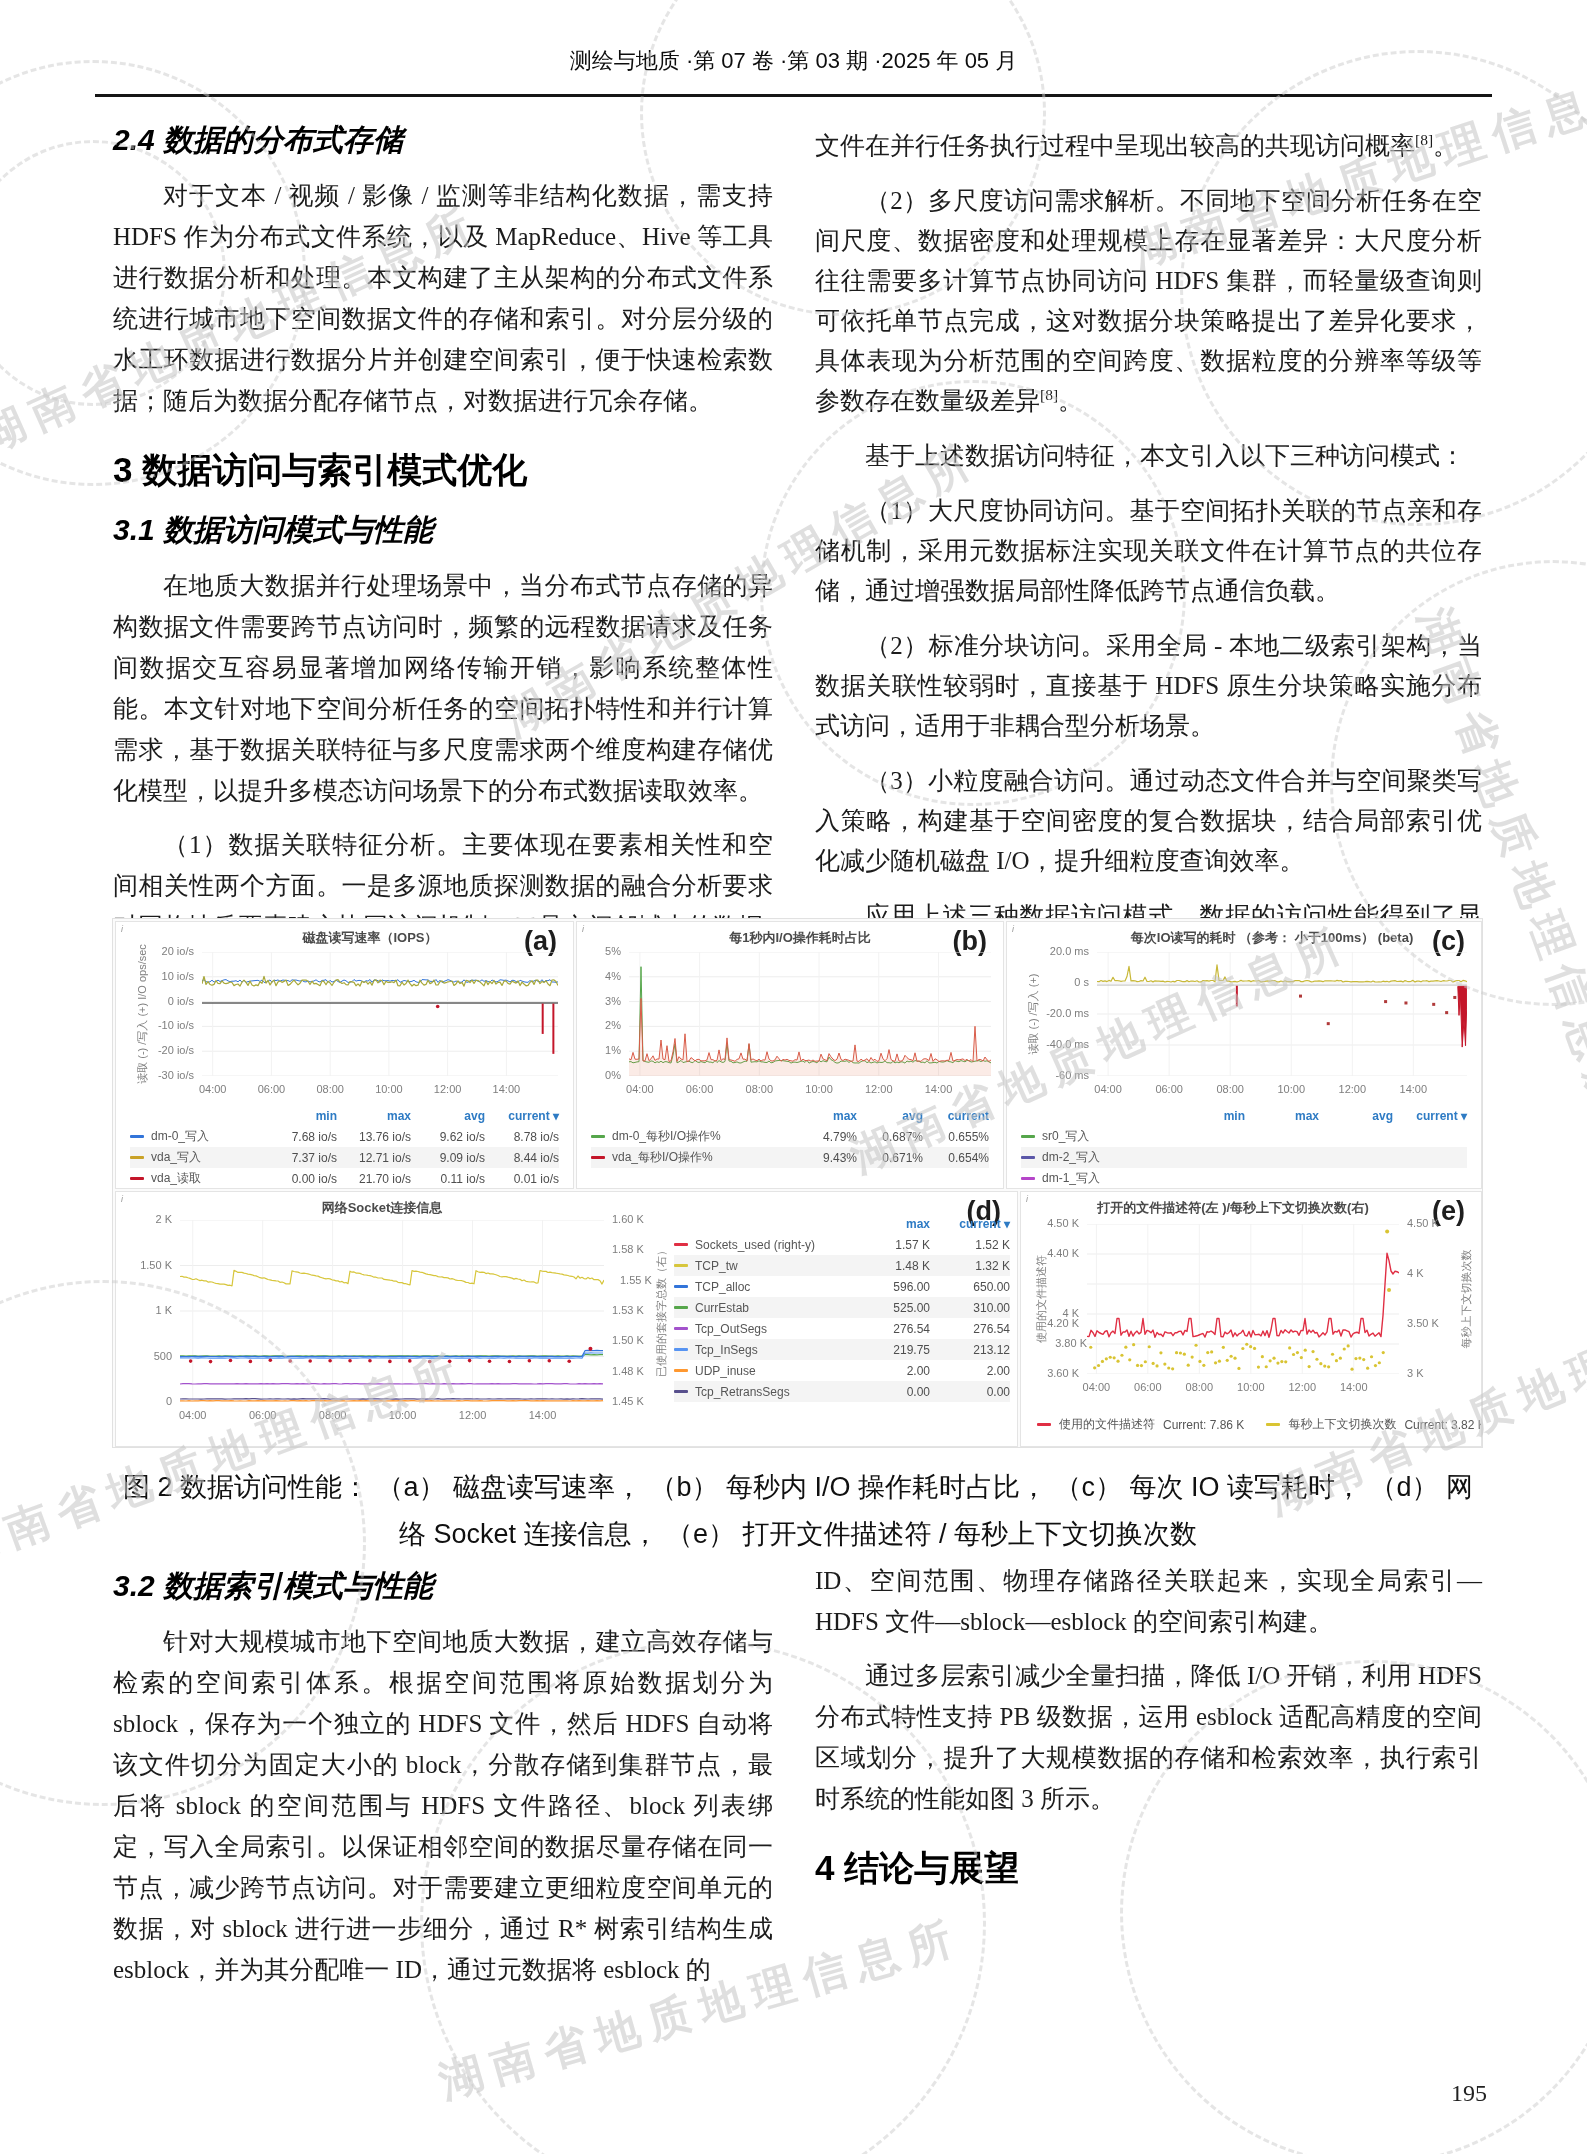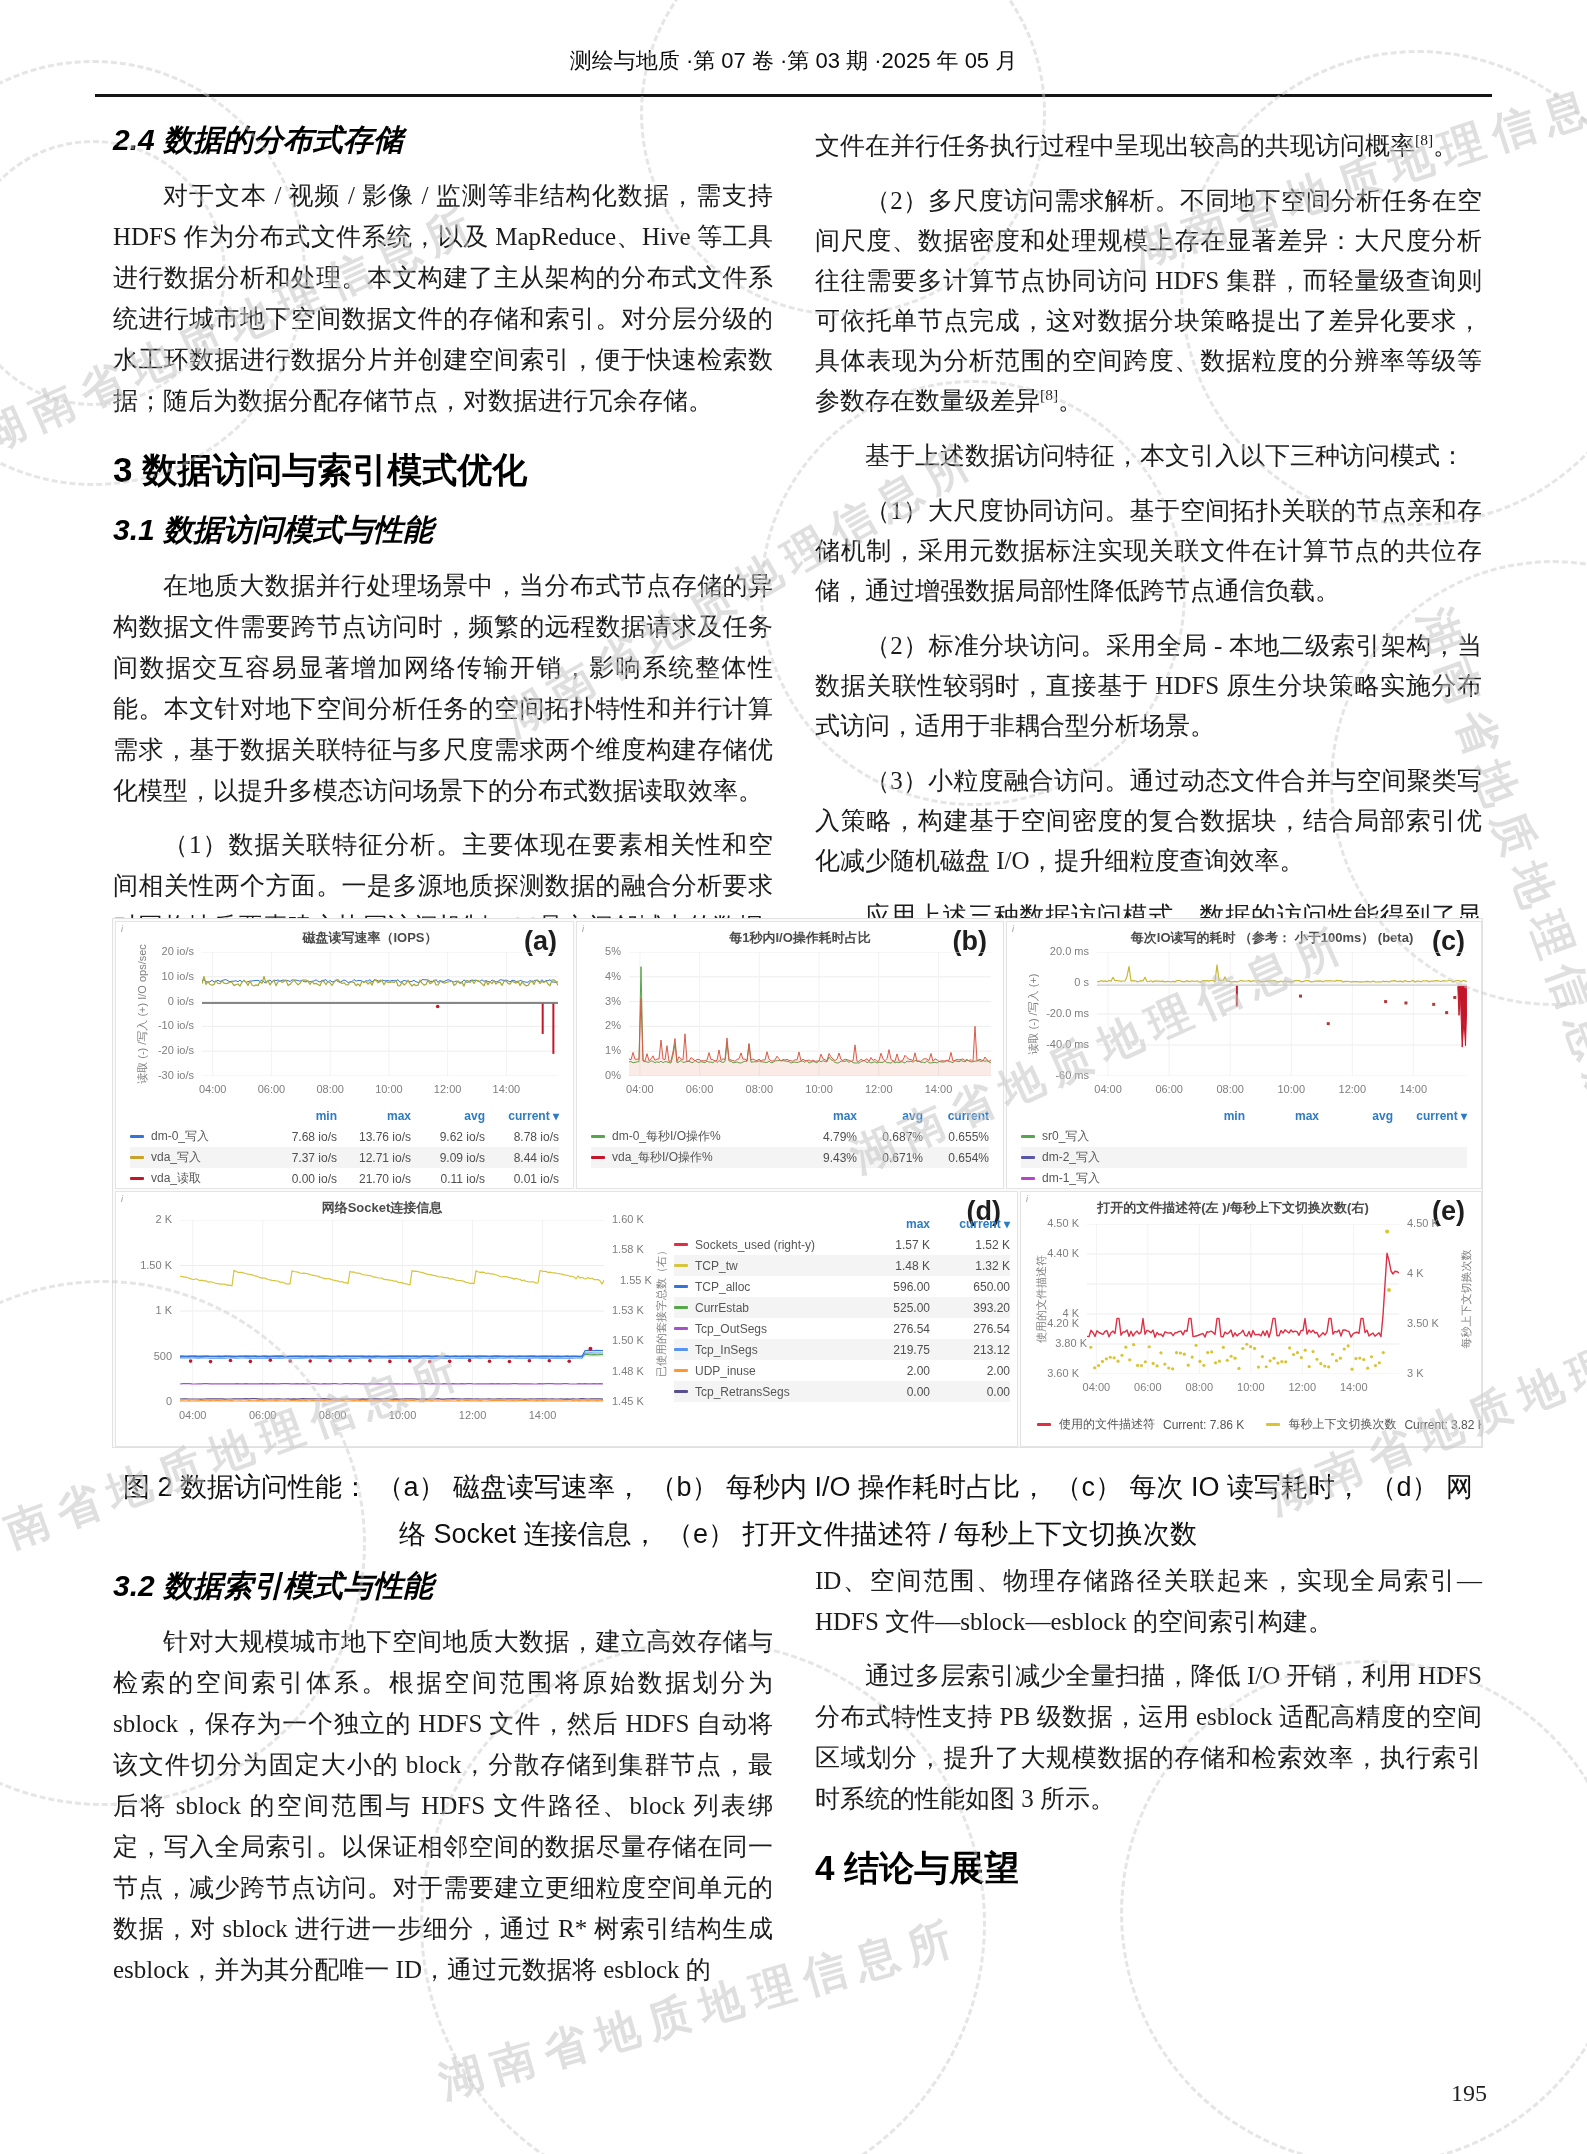--- a/index.html
+++ b/index.html
@@ -386,21 +386,21 @@
             </div>
             <div class="lg-cell" style="width: 80px;">596.00</div>
             <div class="lg-cell" style="width: 80px;">650.00</div>
           </div>
           <div class="lg-row alt">
             <div class="lg-name">
               <span class="lg-dash" style="background: rgb(86, 166, 75);"></span>
               <span>CurrEstab</span>
             </div>
             <div class="lg-cell" style="width: 80px;">525.00</div>
-            <div class="lg-cell" style="width: 80px;">393.20</div>
+            <div class="lg-cell" style="width: 80px;">310.00</div>
           </div>
           <div class="lg-row">
             <div class="lg-name">
               <span class="lg-dash" style="background: rgb(163, 82, 204);"></span>
               <span>Tcp_OutSegs</span>
             </div>
             <div class="lg-cell" style="width: 80px;">276.54</div>
             <div class="lg-cell" style="width: 80px;">276.54</div>
           </div>
           <div class="lg-row alt">

